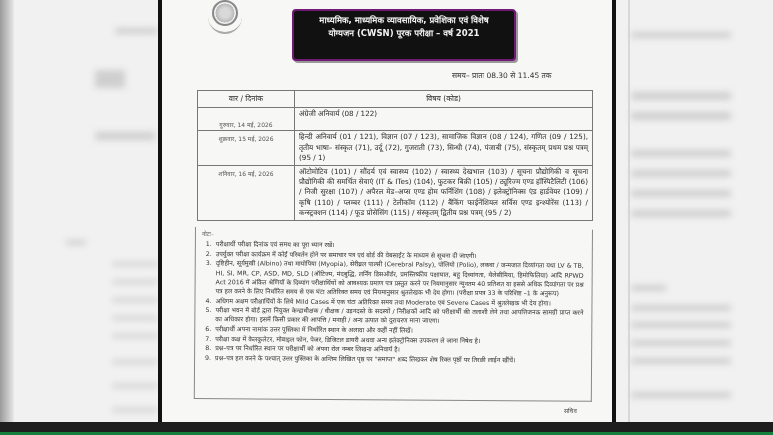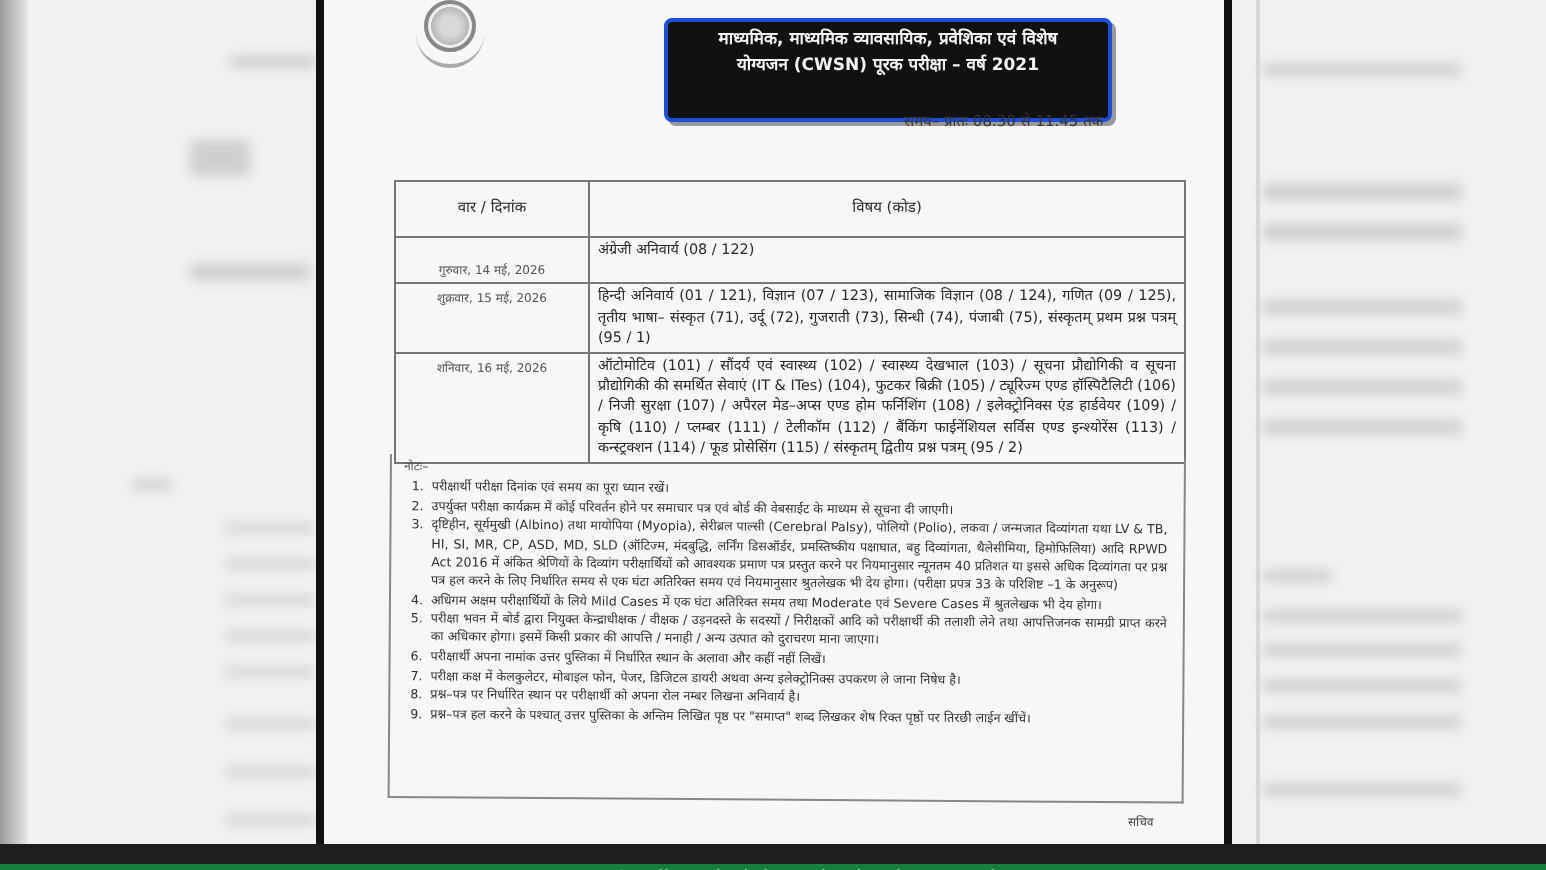--- a/index.html
+++ b/index.html
@@ -17,28 +17,28 @@
     .divider-bar.l { left: 158px; }
     .divider-bar.r { left: 612px; }
 
     .doc { position: absolute; left: 162px; top: 0; width: 450px; height: 422px; background: #f7f7f6; overflow: hidden; }
 
     .logo { position: absolute; left: 50px; top: 0; width: 26px; height: 26px; border-radius: 50%;
             border: 2px solid #888; background: radial-gradient(circle, #d9d9d9 30%, #b9b9b9 60%, #eee 62%); }
     .logo-arc { position: absolute; left: 46px; top: 16px; width: 34px; height: 18px; border-bottom: 2px solid #aaa; border-radius: 0 0 20px 20px; }
 
     .title-box { position: absolute; left: 130px; top: 9px; width: 224px; height: 52px; background: #111;
-                 border: 2px solid #1d4ed8; border-radius: 4px; box-shadow: 2px 2px 0 #999;
-                 color: #f2f2f2; text-align: center; font-size: 8.5px; line-height: 13px; padding-top: 3px; font-weight: bold; margin-left: 40px; }
+                 border: 2px solid #701a75; border-radius: 4px; box-shadow: 2px 2px 0 #999;
+                 color: #f2f2f2; text-align: center; font-size: 8.5px; line-height: 13px; padding-top: 3px; font-weight: bold; }
 
-    .time-line { position: absolute; left: 290px; top: 55px; font-size: 7.5px; color: #333; text-align: center; }
+    .time-line { position: absolute; left: 290px; top: 70px; font-size: 7.5px; color: #333; text-align: center; }
 
     .sched { position: absolute; left: 35px; top: 90px; width: 396px; border-collapse: collapse; font-size: 7.2px; line-height: 10.4px; color: #2a2a2a; }
     .sched th, .sched td { border: 1px solid #777; vertical-align: top; }
-    .sched th { font-weight: normal; height: 28px; vertical-align: middle; font-size: 7.5px; }
+    .sched th { font-weight: normal; height: 17px; vertical-align: middle; font-size: 7.5px; }
     .sched td.date { width: 97px; text-align: center; font-size: 6px; color: #555; padding-top: 3px; }
     .sched td.subj { padding: 1px 4px; text-align: justify; }
 
     .notes { position: absolute; left: 33px; top: 227px; width: 398px; height: 172px; border: 1px solid #888; border-top: none;
              transform: rotate(0.4deg); transform-origin: left top; font-size: 6.3px; line-height: 9.2px; color: #333; padding: 2px 8px 0 6px; }
     .notes-label { font-size: 6px; color: #555; margin-bottom: 1px; }
     .note { display: flex; margin-bottom: 0.4px; }
     .note-num { width: 14px; flex: none; padding-left: 4px; }
     .note-text { flex: 1; text-align: justify; }
 

